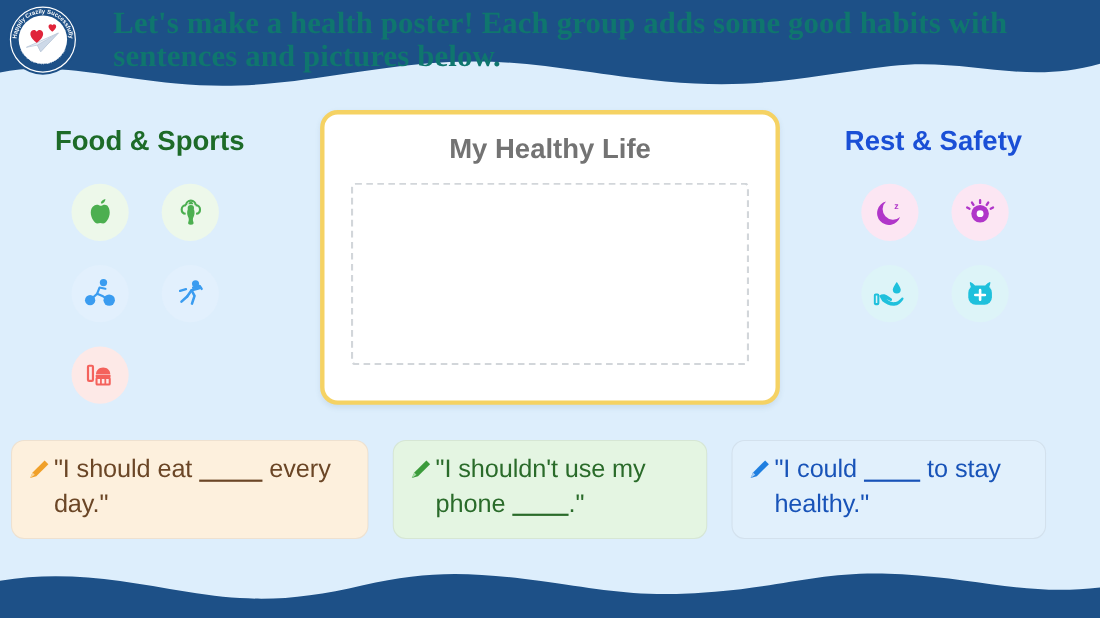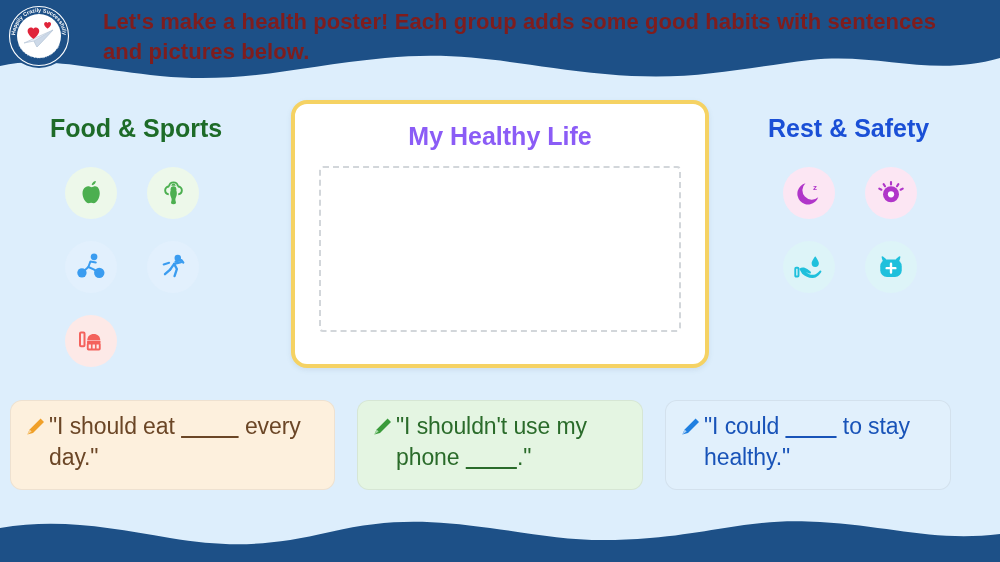--- a/index.html
+++ b/index.html
@@ -55,24 +55,24 @@
     width: 66px;
     height: 66px;
   }
   #logo-badge svg { display: block; }
 
   #header-title {
     position: absolute;
     left: 103px;
     top: 7px;
     width: 860px;
-    color: #7f1d1d;
-    font-family: Liberation Sans, sans-serif;
+    color: #0f766e;
+    font-family: Liberation Serif, serif;
     font-weight: bold;
-    font-size: 22px;
+    font-size: 28px;
     line-height: 30px;
     letter-spacing: 0.1px;
   }
 
   
   #content {
     position: absolute;
     left: 0; top: 78px;
     width: 876px;
     height: 420px;
@@ -143,21 +143,21 @@
     border-radius: 16px;
     box-sizing: border-box;
     box-shadow: 0 2px 5px rgba(90,120,150,0.13);
   }
   #poster-title {
     margin-top: 18px;
     text-align: center;
     font-family: "Liberation Sans", sans-serif;
     font-weight: bold;
     font-size: 25px;
-    color: #8b5cf6;
+    color: #737373;
   }
   #poster-dropzone {
     position: absolute;
     left: 24px;
     top: 62px;
     right: 24px;
     bottom: 32px;
     border: 2px dashed #d2d6da;
     border-radius: 4px;
   }

